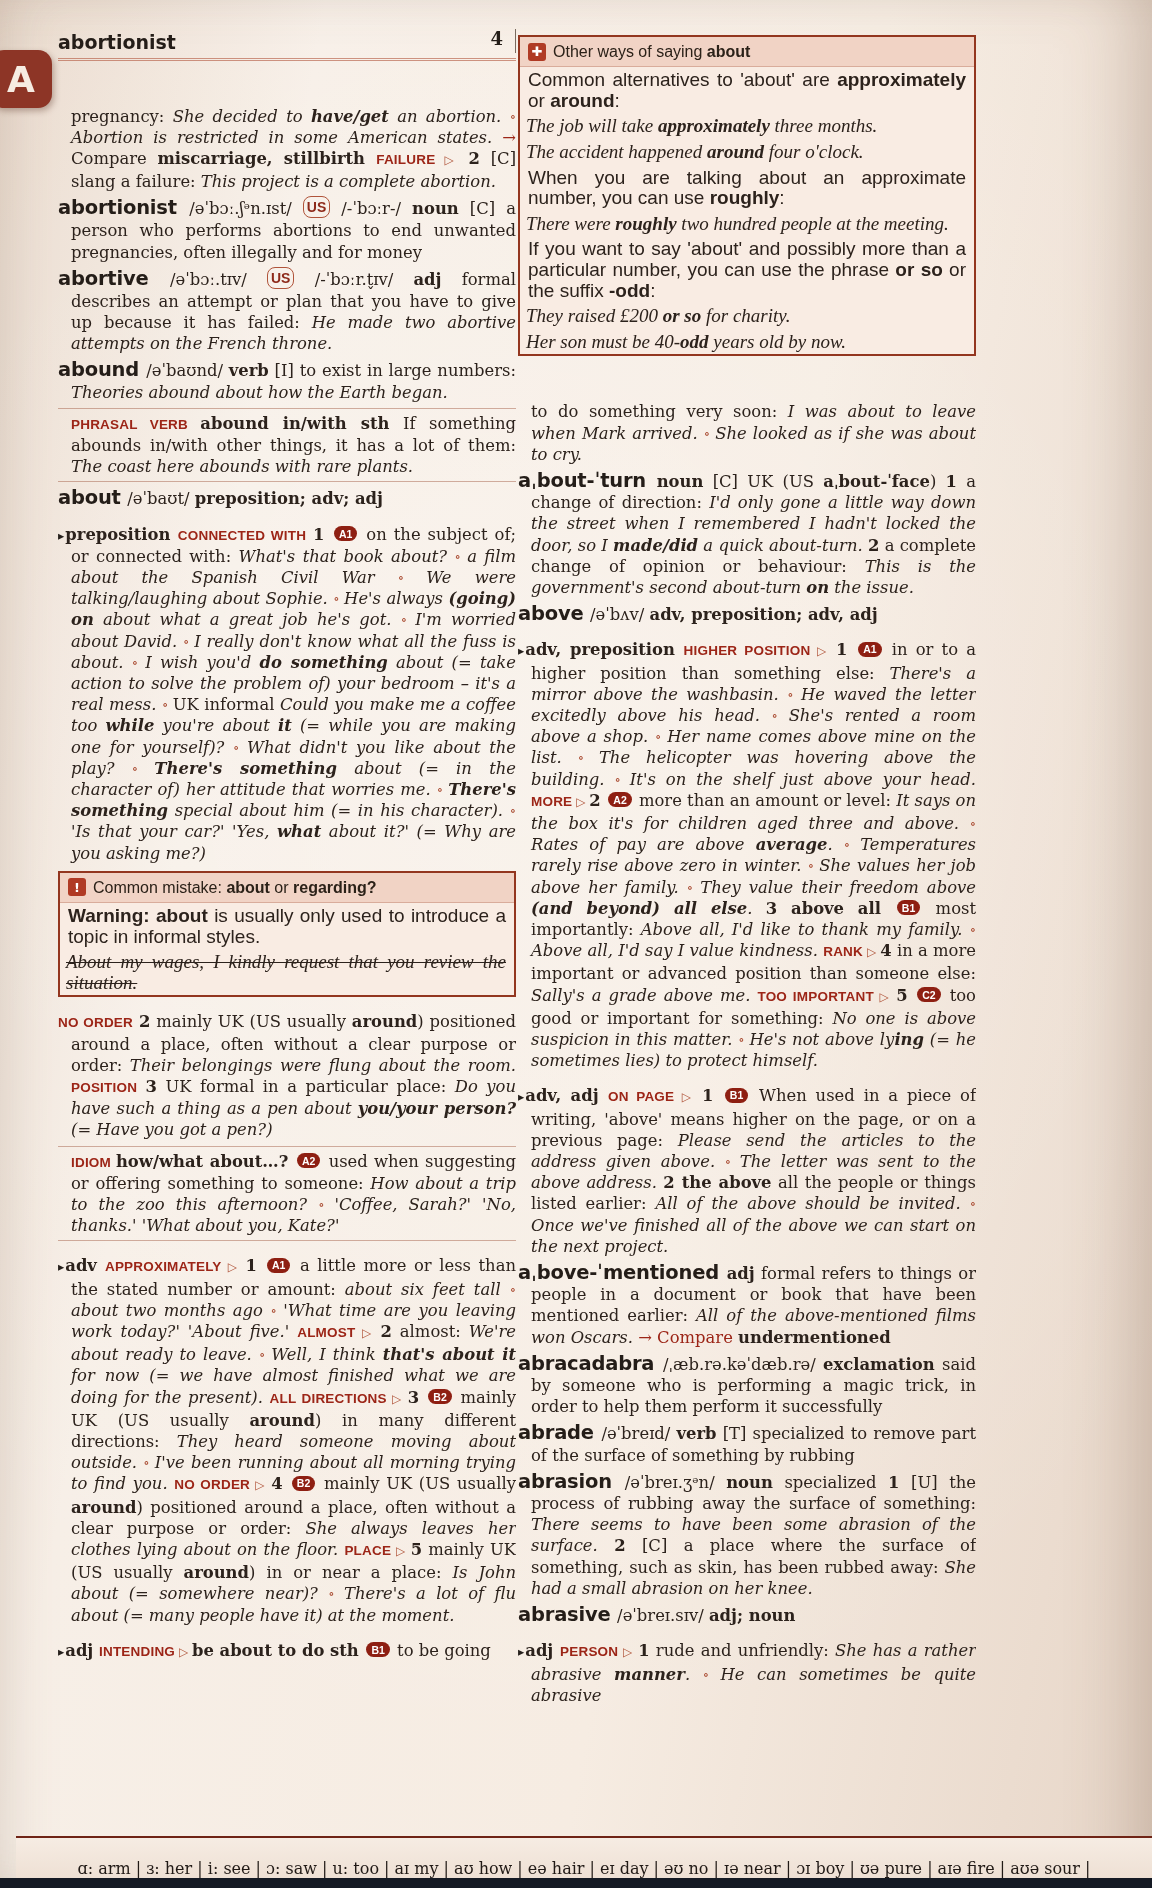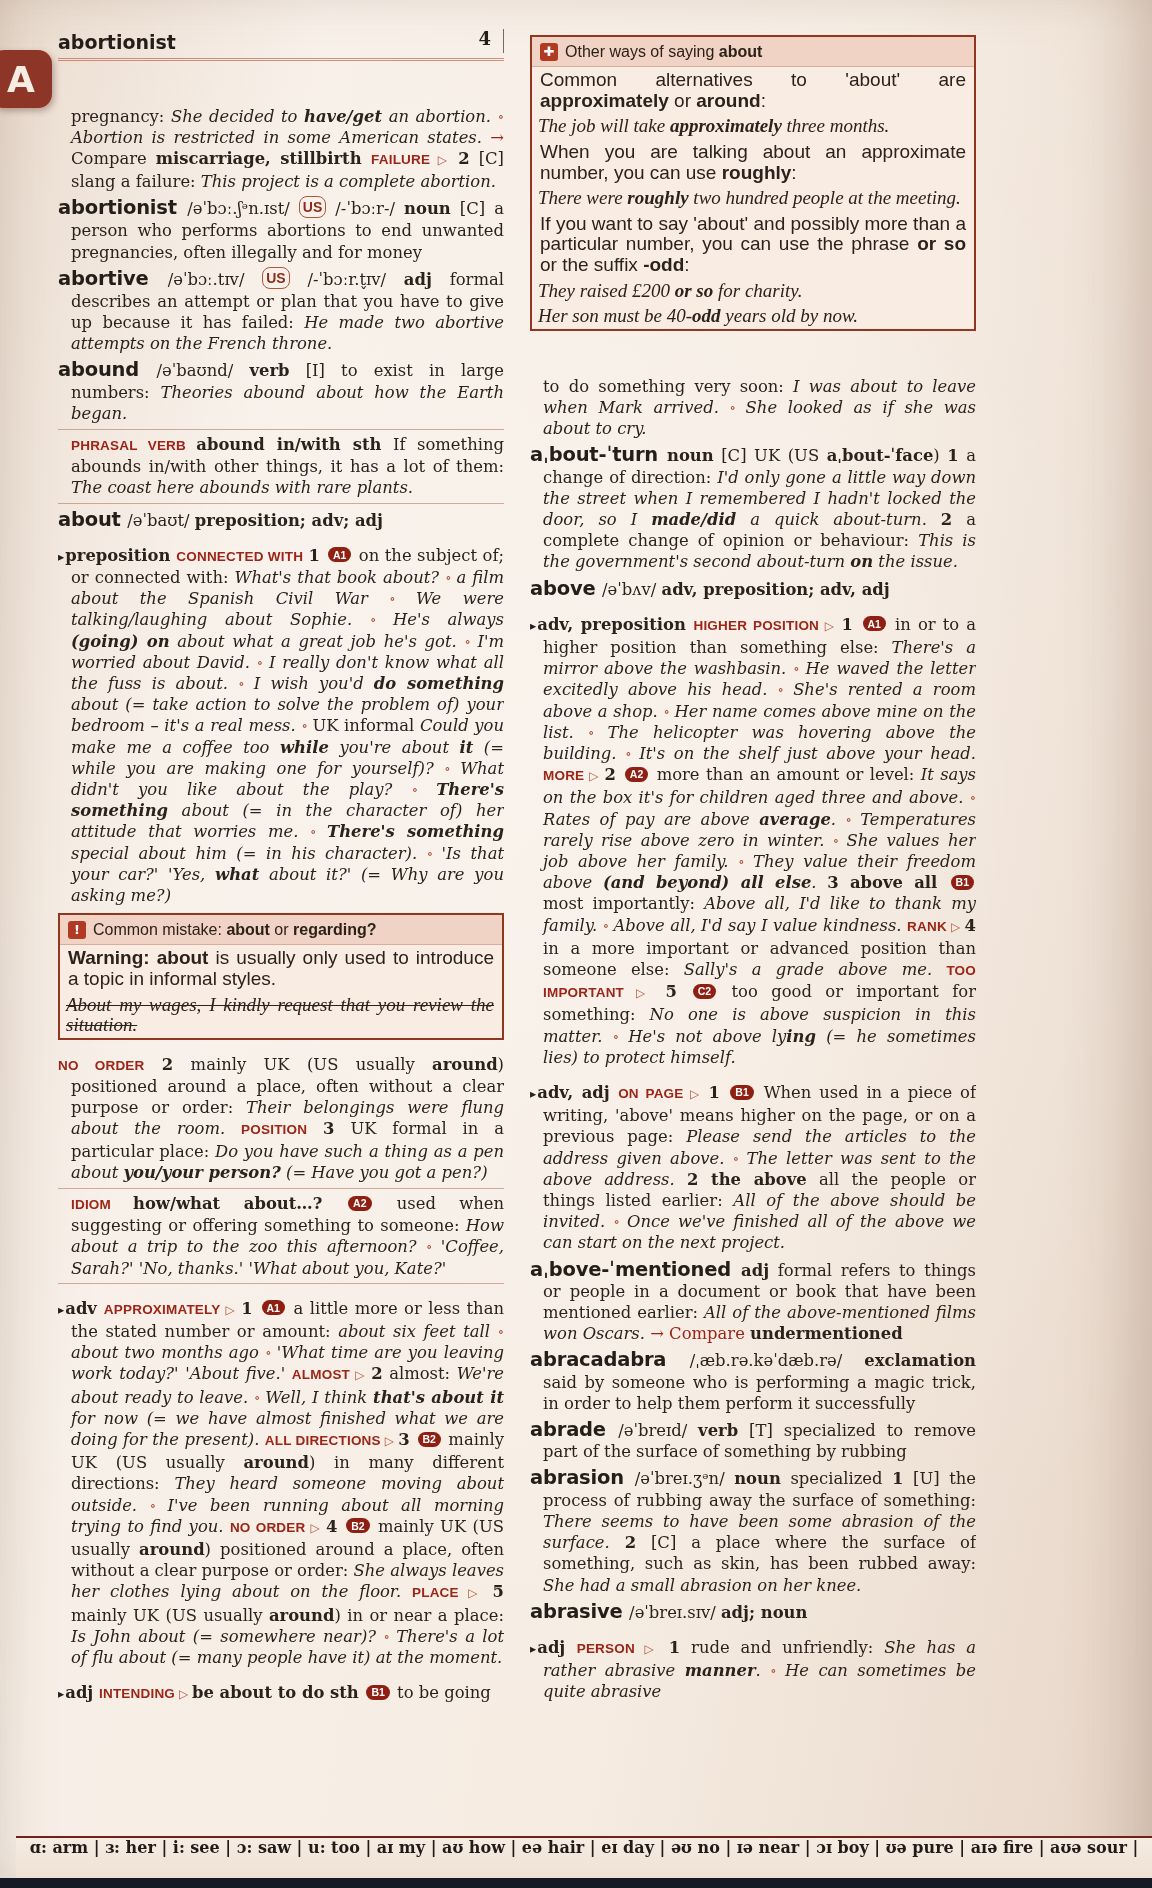--- a/index.html
+++ b/index.html
@@ -6,21 +6,21 @@
   .page{position:relative;width:1152px;height:1888px;overflow:hidden;
     background:
       radial-gradient(120% 90% at 45% 40%, rgba(255,255,255,.30), rgba(0,0,0,0) 60%),
       linear-gradient(100deg,#eadbce 0%,#f7efe7 22%,#f6ece2 60%,#e7d6c8 100%);
     box-shadow:inset -45px 0 70px -30px rgba(120,90,70,.30), inset 35px 0 60px -35px rgba(120,90,70,.22);
     font-family:"DejaVu Serif",serif;color:#2c221c;}
   .letter-tab{position:absolute;left:-10px;top:50px;width:62px;height:58px;background:#8d3526;
     border-radius:14px;display:flex;align-items:center;justify-content:center;
     color:#f6ece2;font-family:"DejaVu Sans",sans-serif;font-weight:700;font-size:36px;
     box-shadow:2px 3px 6px rgba(80,40,25,.35);}
-  .cols{position:absolute;left:58px;right:176px;top:28px;bottom:64px;display:flex;gap:26px;overflow:hidden;}
+  .cols{position:absolute;left:58px;right:176px;top:28px;bottom:64px;display:flex;gap:2px;overflow:hidden;}
   .col{flex:1 1 0;min-width:0;overflow:hidden;}
   .col-header{display:flex;justify-content:space-between;align-items:flex-end;
     border-bottom:3px double rgba(176,84,58,.6);padding-bottom:5px;margin-bottom:9px;}
   .rh-word{font-family:"DejaVu Sans",sans-serif;font-weight:700;font-size:19px;color:#241d18;}
   .rh-num{font-weight:700;font-size:18px;color:#241d18;}
   .rh-tick{display:inline-block;width:1px;height:24px;background:#7a6a5e;margin-left:12px;vertical-align:middle;}
   .blocks{font-size:16.4px;line-height:21.2px;text-align:justify;}
   .para{margin:0;}
   .para.cont{padding-left:13px;margin-top:45px;}
   .para.entry{padding-left:13px;text-indent:-13px;margin-top:5px;}
@@ -29,24 +29,24 @@
     border-top:1px solid rgba(158,84,60,.45);border-bottom:1px solid rgba(158,84,60,.45);}
   .note-box{border:2px solid #93361f;background:#f9ece3;margin:7px 0 9px;}
   .note-head{background:#f1d3c5;padding:4px 8px;font-family:"Liberation Sans",sans-serif;
     font-size:16px;color:#2b2118;display:flex;gap:7px;align-items:center;
     border-bottom:1px solid rgba(147,54,31,.25);}
   .note-icon{width:18px;height:18px;background:#b03a24;color:#fff;font-weight:700;
     display:inline-flex;align-items:center;justify-content:center;font-size:13px;border-radius:3px;flex:none;
     font-family:"DejaVu Sans",sans-serif;}
   .npara{padding:3px 8px 2px;font-family:"Liberation Sans",sans-serif;font-size:19px;line-height:20.6px;}
   .npara.ex{font-family:Liberation Serif, serif;padding-left:6px;}
-  .pron-bar{position:absolute;left:16px;right:0;bottom:10px;height:40px;display:flex;align-items:flex-start;
+  .pron-bar{position:absolute;left:16px;right:0;bottom:10px;height:40px;display:flex;align-items:flex-end;
     justify-content:center;border-top:2px solid #6f2416;
     background:linear-gradient(180deg,#f6ece3,#eee0d4);
-    font-family:"DejaVu Serif",serif;font-weight:700;font-size:16px;color:#211a16;white-space:nowrap;overflow:hidden;}
+    font-family:"DejaVu Serif",serif;font-weight:400;font-size:16px;color:#211a16;white-space:nowrap;overflow:hidden;}
   .bottom-strip{position:absolute;left:0;right:0;bottom:0;height:10px;background:#151a24;}
   
   .r-p{}
   .r-b{font-weight:700;}
   .r-i{font-style:italic;}
   .r-bi{font-weight:700;font-style:italic;}
   .r-hw{font-family:"DejaVu Sans",sans-serif;font-weight:700;font-size:19.5px;letter-spacing:-.2px;color:#241d18;}
   .r-g{color:#9c2517;font-family:"Liberation Sans",sans-serif;font-weight:700;font-size:13.5px;letter-spacing:.2px;}
   .r-badge{background:#8e1f12;color:#fff;font-family:"Liberation Sans",sans-serif;font-weight:700;
     font-size:10.5px;padding:0.5px 5px;border-radius:9px;margin:0 2px;position:relative;top:-2px;
@@ -98,20 +98,21 @@
     </div>
     <div class="col">
       <div class="blocks">
           <div class="note-box">
             <div class="note-head">
               <span class="note-icon">✚</span>
               <span><span class="r-p">Other ways of saying </span><span class="r-b">about</span></span>
             </div>
             <div class="npara "><span class="r-p">Common alternatives to 'about' are </span><span class="r-b">approximately</span><span class="r-p"> or </span><span class="r-b">around</span><span class="r-p">:</span></div>
             <div class="npara ex"><span class="r-i">The job will take </span><span class="r-bi">approximately</span><span class="r-i"> three months.</span></div>
+            <div class="npara ex"><span class="r-i">The accident happened </span><span class="r-bi">around</span><span class="r-i"> four o'clock.</span></div>
             <div class="npara "><span class="r-p">When you are talking about an approximate number, you can use </span><span class="r-b">roughly</span><span class="r-p">:</span></div>
             <div class="npara ex"><span class="r-i">There were </span><span class="r-bi">roughly</span><span class="r-i"> two hundred people at the meeting.</span></div>
             <div class="npara "><span class="r-p">If you want to say 'about' and possibly more than a particular number, you can use the phrase </span><span class="r-b">or so</span><span class="r-p"> or the suffix </span><span class="r-b">-odd</span><span class="r-p">:</span></div>
             <div class="npara ex"><span class="r-i">They raised £200 </span><span class="r-bi">or so</span><span class="r-i"> for charity.</span></div>
             <div class="npara ex"><span class="r-i">Her son must be 40-</span><span class="r-bi">odd</span><span class="r-i"> years old by now.</span></div>
           </div>
           <div class="para cont"><span class="r-p">to do something very soon: </span><span class="r-i">I was about to leave when Mark arrived. </span><span class="r-o">∘ </span><span class="r-i">She looked as if she was about to cry.</span></div>
           <div class="para entry"><span class="r-hw">aˌbout-ˈturn </span><span class="r-b">noun</span><span class="r-p"> [C] UK (US </span><span class="r-b">aˌbout-ˈface</span><span class="r-p">) </span><span class="r-b">1</span><span class="r-p"> a change of direction: </span><span class="r-i">I'd only gone a little way down the street when I remembered I hadn't locked the door, so I </span><span class="r-bi">made/did</span><span class="r-i"> a quick about-turn. </span><span class="r-b">2</span><span class="r-p"> a complete change of opinion or behaviour: </span><span class="r-i">This is the government's second about-turn </span><span class="r-bi">on</span><span class="r-i"> the issue.</span></div>
           <div class="para entry"><span class="r-hw">above </span><span class="r-p">/əˈbʌv/ </span><span class="r-b">adv, preposition; adv, adj</span></div>
           <div class="para sense"><span class="r-arr">▸</span><span class="r-b">adv, preposition </span><span class="r-g">HIGHER POSITION</span><span class="r-tri"> ▷ </span><span class="r-b">1 </span><span class="r-badge">A1</span><span class="r-p"> in or to a higher position than something else: </span><span class="r-i">There's a mirror above the washbasin. </span><span class="r-o">∘ </span><span class="r-i">He waved the letter excitedly above his head. </span><span class="r-o">∘ </span><span class="r-i">She's rented a room above a shop. </span><span class="r-o">∘ </span><span class="r-i">Her name comes above mine on the list. </span><span class="r-o">∘ </span><span class="r-i">The helicopter was hovering above the building. </span><span class="r-o">∘ </span><span class="r-i">It's on the shelf just above your head. </span><span class="r-g">MORE</span><span class="r-tri"> ▷ </span><span class="r-b">2 </span><span class="r-badge">A2</span><span class="r-p"> more than an amount or level: </span><span class="r-i">It says on the box it's for children aged three and above. </span><span class="r-o">∘ </span><span class="r-i">Rates of pay are above </span><span class="r-bi">average</span><span class="r-i">. </span><span class="r-o">∘ </span><span class="r-i">Temperatures rarely rise above zero in winter. </span><span class="r-o">∘ </span><span class="r-i">She values her job above her family. </span><span class="r-o">∘ </span><span class="r-i">They value their freedom above </span><span class="r-bi">(and beyond) all else</span><span class="r-i">. </span><span class="r-b">3 above all </span><span class="r-badge">B1</span><span class="r-p"> most importantly: </span><span class="r-i">Above all, I'd like to thank my family. </span><span class="r-o">∘ </span><span class="r-i">Above all, I'd say I value kindness. </span><span class="r-g">RANK</span><span class="r-tri"> ▷ </span><span class="r-b">4</span><span class="r-p"> in a more important or advanced position than someone else: </span><span class="r-i">Sally's a grade above me. </span><span class="r-g">TOO IMPORTANT</span><span class="r-tri"> ▷ </span><span class="r-b">5 </span><span class="r-badge">C2</span><span class="r-p"> too good or important for something: </span><span class="r-i">No one is above suspicion in this matter. </span><span class="r-o">∘ </span><span class="r-i">He's not above ly</span><span class="r-bi">ing</span><span class="r-i"> (= he sometimes lies) to protect himself.</span></div>

